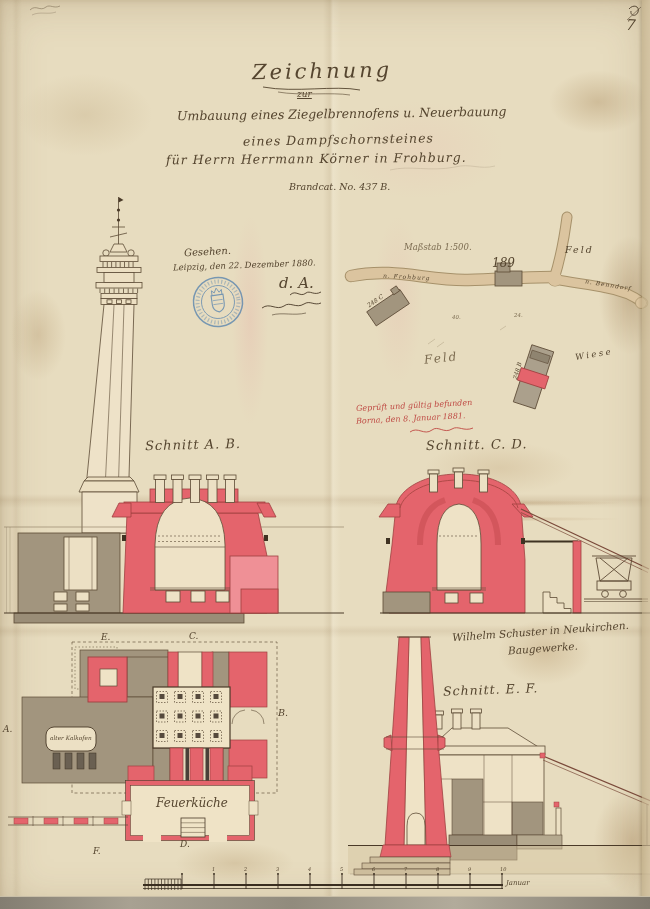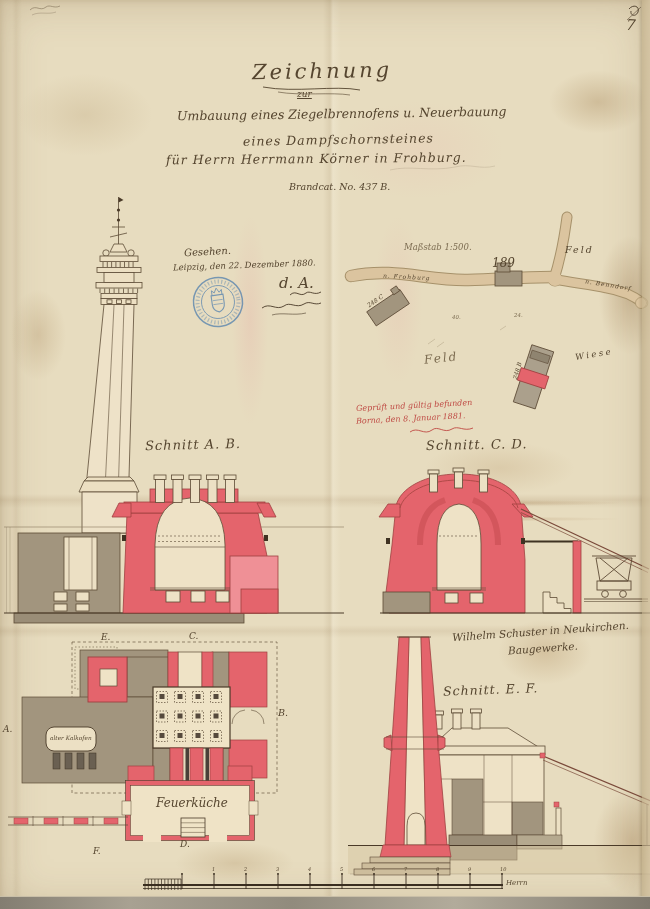--- a/index.html
+++ b/index.html
@@ -396,21 +396,21 @@
 
   <div class="hw" style="left:50px;top:735px;font-size:5.8px;">alter Kalkofen</div>
   <div class="hw" style="left:156px;top:796px;font-size:12px;">Feuerküche</div>
   <div class="hw" style="left:101px;top:632px;font-size:9px;">E.</div>
   <div class="hw" style="left:189px;top:631px;font-size:9px;">C.</div>
   <div class="hw" style="left:278px;top:707px;font-size:9.5px;">B.</div>
   <div class="hw" style="left:3px;top:724px;font-size:9px;">A.</div>
   <div class="hw" style="left:180px;top:839px;font-size:9px;">D.</div>
   <div class="hw" style="left:93px;top:846px;font-size:9px;">F.</div>
 
-  <div class="hw" style="left:506px;top:879px;font-size:7px;">Herrn</div>
+  <div class="hw" style="left:506px;top:879px;font-size:7px;">Januar</div>
   <div>
       <span class="tickno" style="left: 212px;">1</span>
       <span class="tickno" style="left: 244px;">2</span>
       <span class="tickno" style="left: 276px;">3</span>
       <span class="tickno" style="left: 308px;">4</span>
       <span class="tickno" style="left: 340px;">5</span>
       <span class="tickno" style="left: 372px;">6</span>
       <span class="tickno" style="left: 404px;">7</span>
       <span class="tickno" style="left: 436px;">8</span>
       <span class="tickno" style="left: 468px;">9</span>

